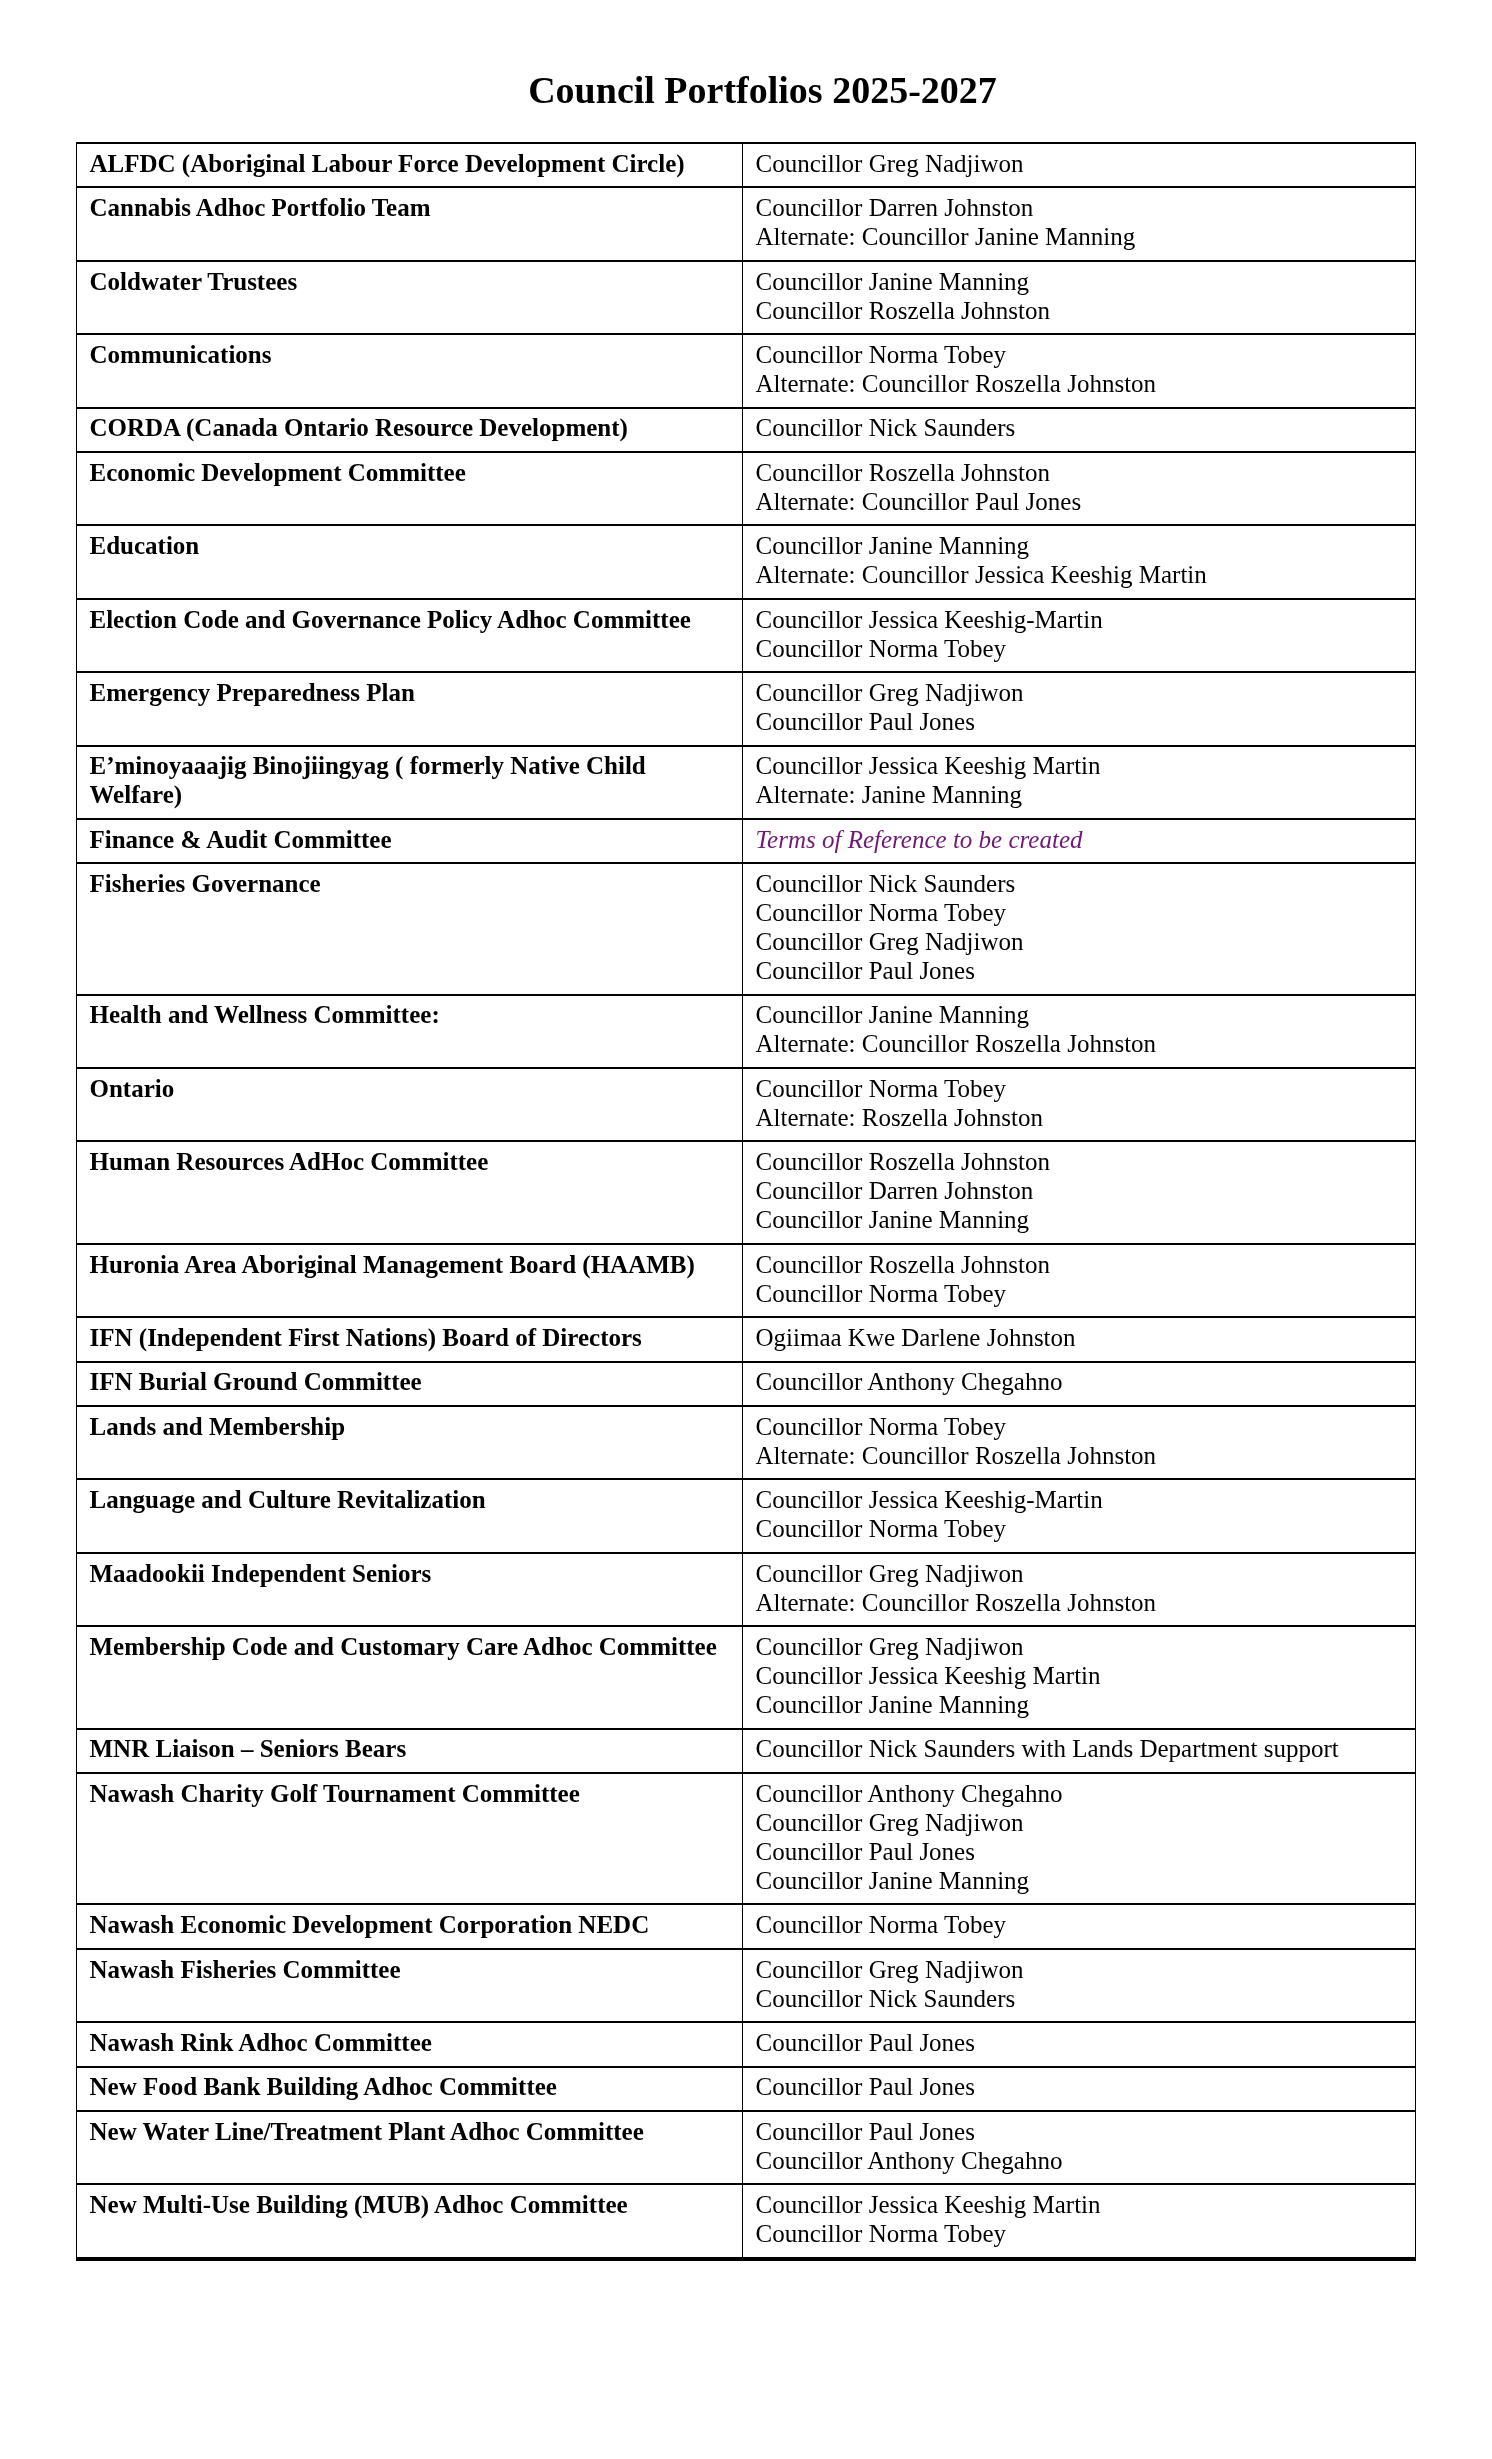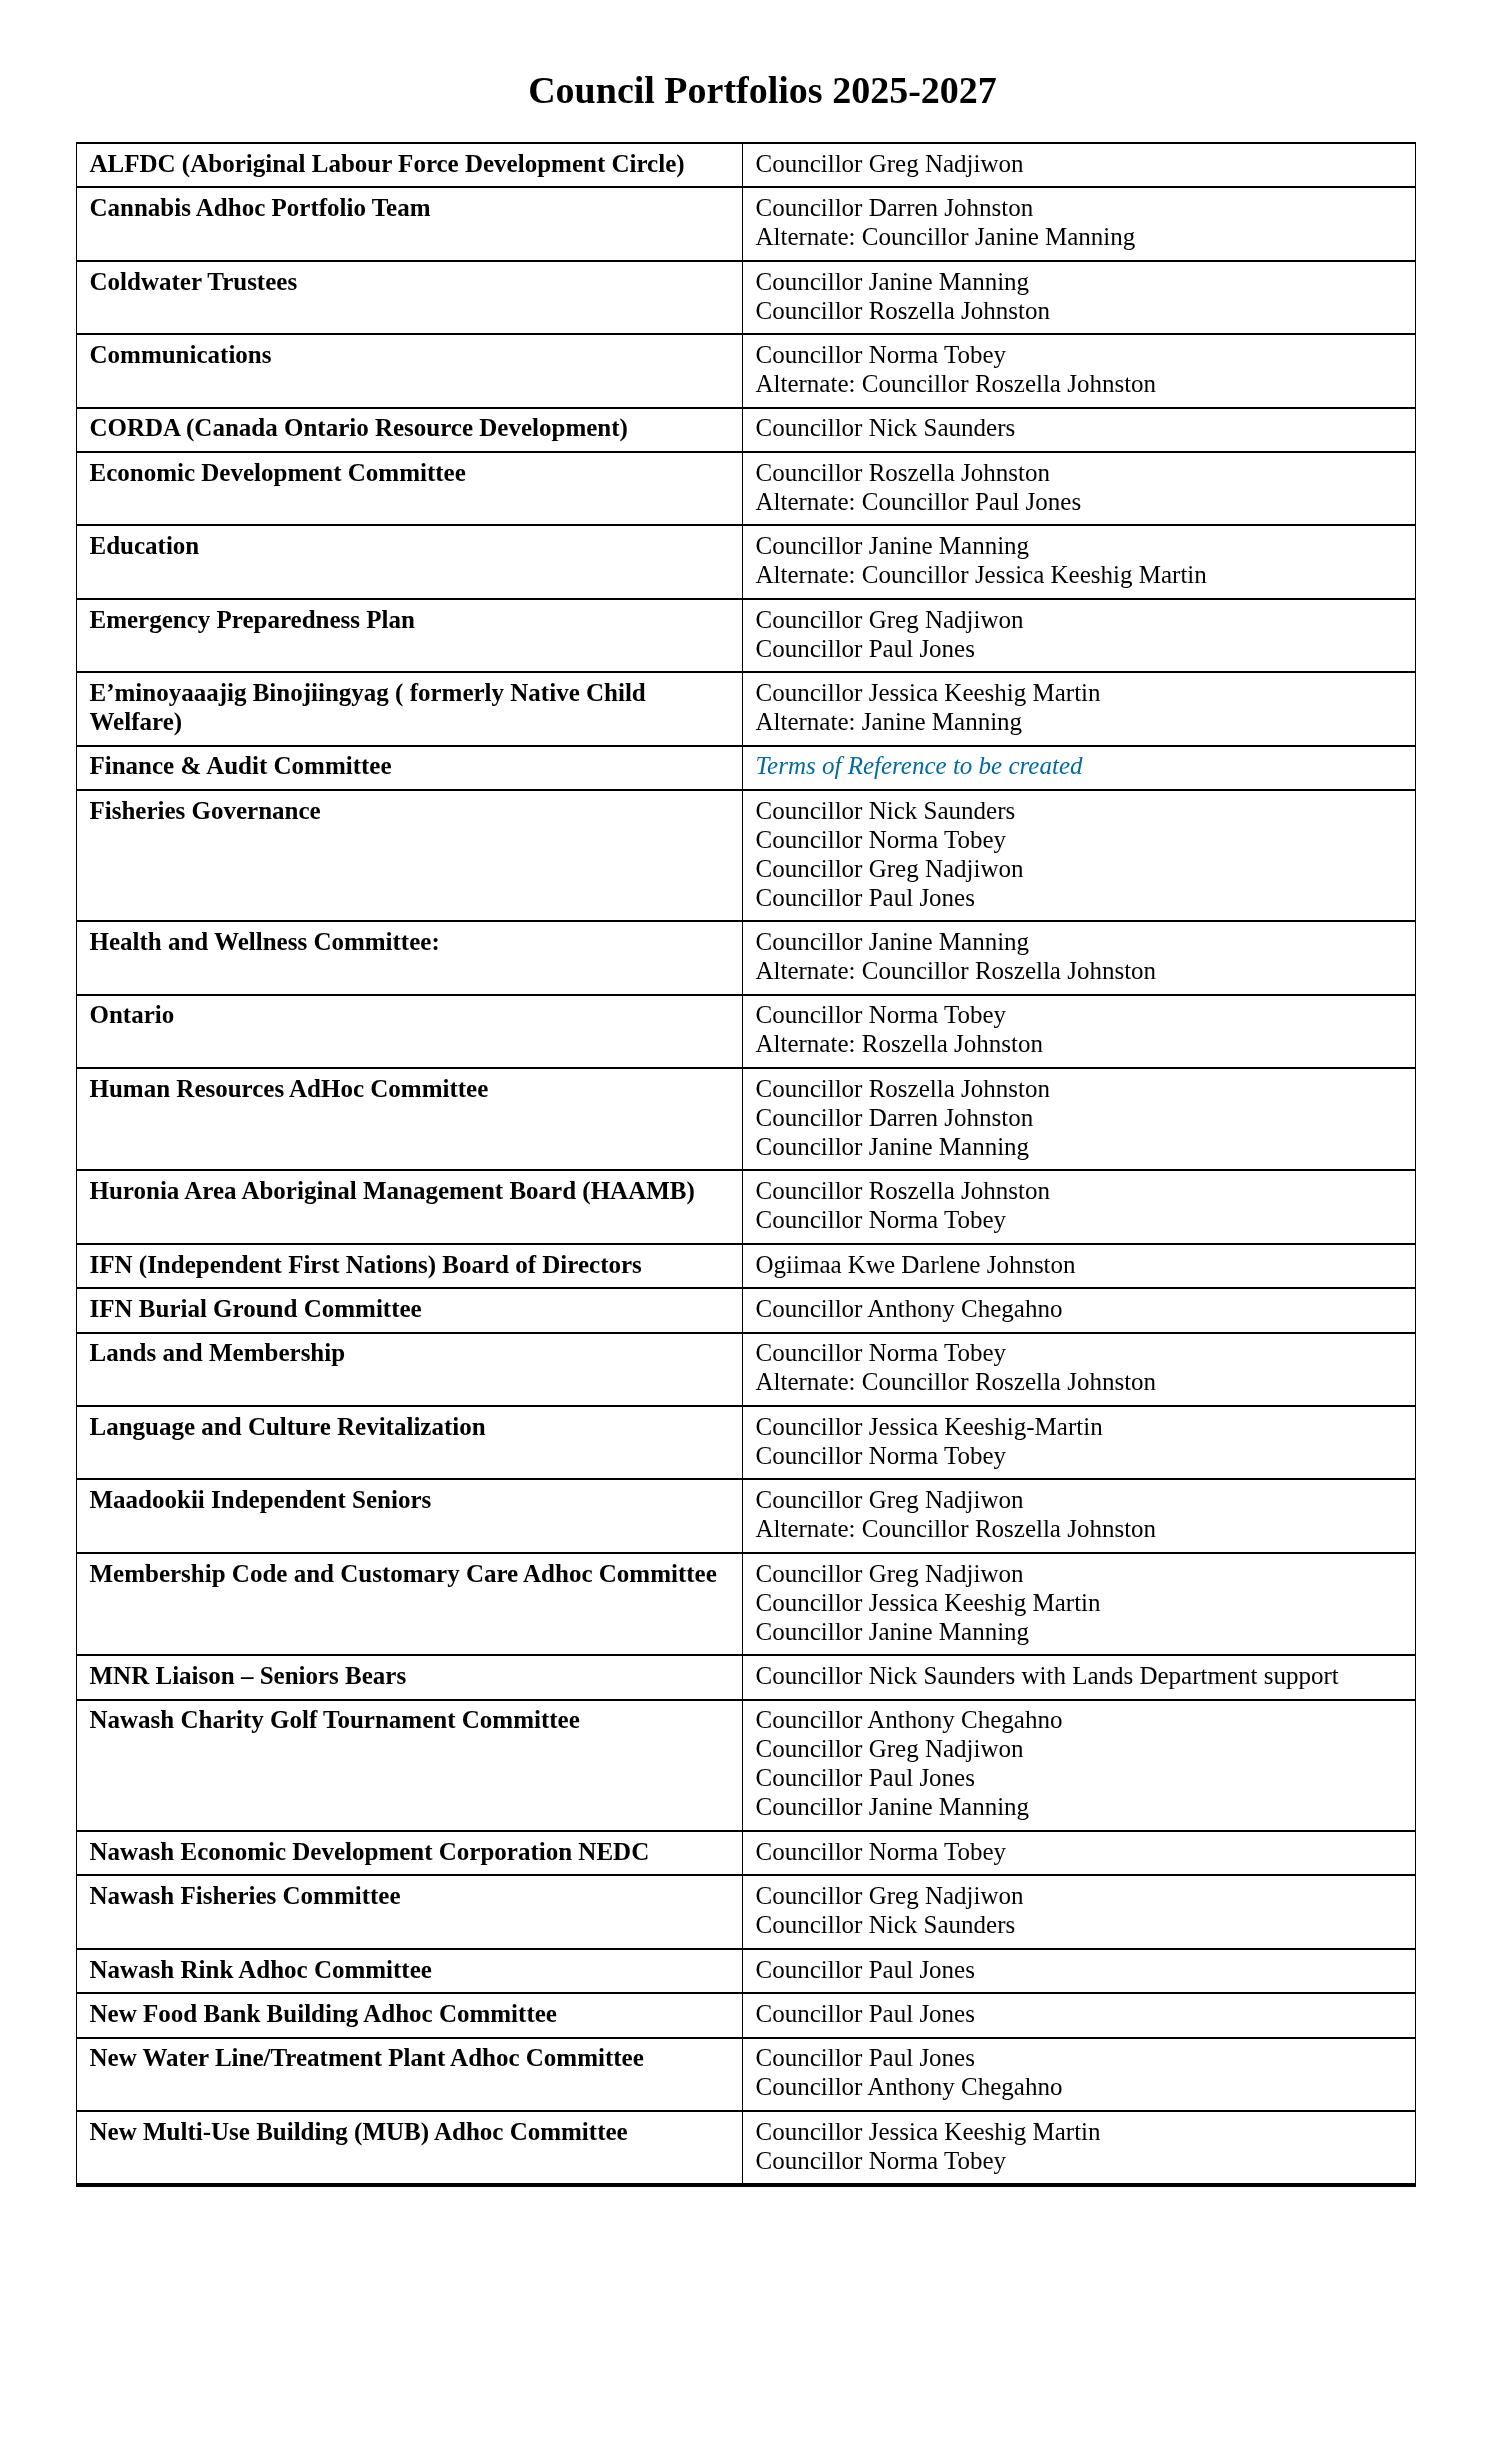--- a/index.html
+++ b/index.html
@@ -125,20 +125,29 @@
     <td class="portfolio-cell">
           <p>Education</p>
         </td>
     <td class="members-cell">
           <p class="member">Councillor Janine Manning</p>
           <p class="member">Alternate: Councillor Jessica Keeshig Martin</p>
         </td>
   </tr>
       <tr>
     <td class="portfolio-cell">
+          <p>Election Code and Governance Policy Adhoc Committee</p>
+        </td>
+    <td class="members-cell">
+          <p class="member">Councillor Jessica Keeshig-Martin</p>
+          <p class="member">Councillor Norma Tobey</p>
+        </td>
+  </tr>
+      <tr>
+    <td class="portfolio-cell">
           <p>Emergency Preparedness Plan</p>
         </td>
     <td class="members-cell">
           <p class="member">Councillor Greg Nadjiwon</p>
           <p class="member">Councillor Paul Jones</p>
         </td>
   </tr>
       <tr>
     <td class="portfolio-cell">
           <p>E’minoyaaajig Binojiingyag ( formerly Native Child Welfare)</p>
@@ -146,21 +155,21 @@
     <td class="members-cell">
           <p class="member">Councillor Jessica Keeshig Martin</p>
           <p class="member">Alternate: Janine Manning</p>
         </td>
   </tr>
       <tr>
     <td class="portfolio-cell">
           <p>Finance &amp; Audit Committee</p>
         </td>
     <td class="members-cell">
-          <p class="note" style="color: #0369a1;">Terms of Reference to be created</p>
+          <p class="note" style="color: #701a75;">Terms of Reference to be created</p>
         </td>
   </tr>
       <tr>
     <td class="portfolio-cell">
           <p>Fisheries Governance</p>
         </td>
     <td class="members-cell">
           <p class="member">Councillor Nick Saunders</p>
           <p class="member">Councillor Norma Tobey</p>
           <p class="member">Councillor Greg Nadjiwon</p>

